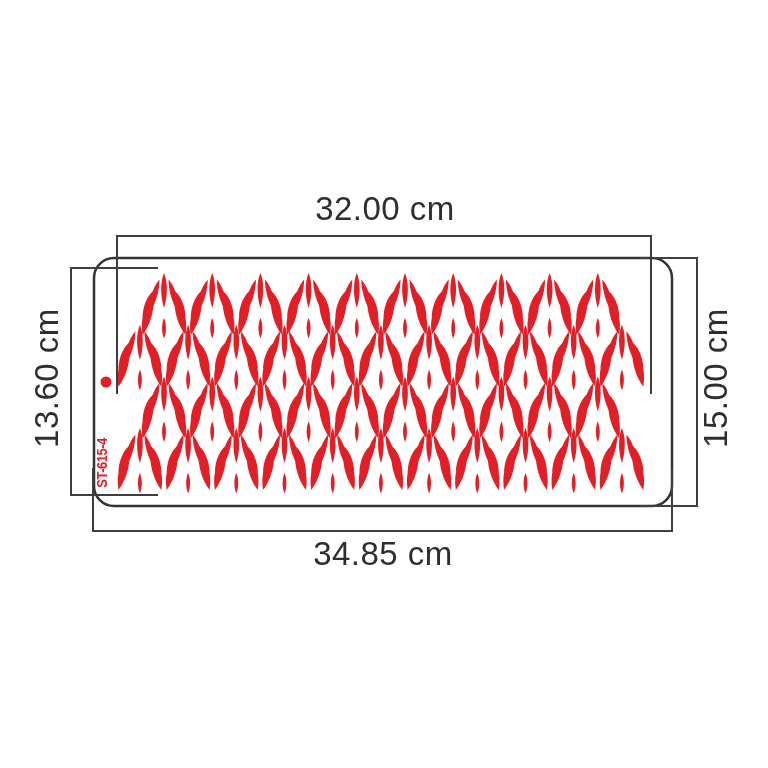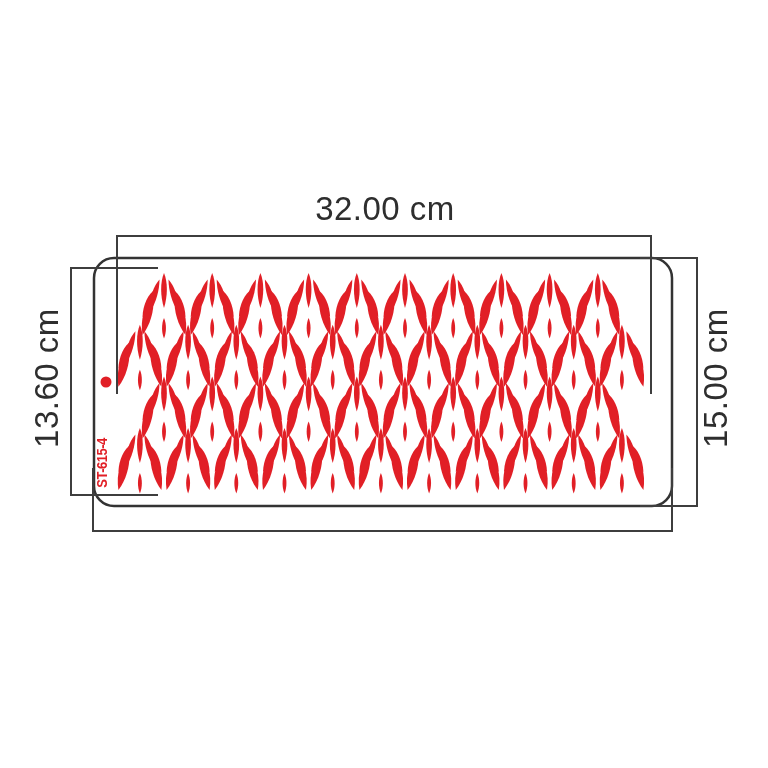--- a/index.html
+++ b/index.html
@@ -105,19 +105,20 @@
     <g id="dim-lines" fill="none" stroke="#3e3e3e" stroke-width="2">
       <path d="M117,394 L117,236 L651,236 L651,394"></path>
       <path d="M158,268 L71,268 L71,495 L158,495"></path>
       <path d="M93,468 L93,531 L672,531 L672,468"></path>
       <path d="M640,258 L697,258 L697,506 L640,506"></path>
     </g>
   </svg>
 
   <div class="dim-label" style="left:285px;top:191px;width:200px;">32.00 cm</div>
 
+  <div class="dim-label" style="left:283px;top:536px;width:200px;">34.85 cm</div>
 
   <div class="dim-label vert" style="left:-33px;top:360px;width:160px;">13.60 cm</div>
 
   <div class="dim-label vert" style="left:636px;top:360px;width:160px;">15.00 cm</div>
 
   <div class="code-label" id="code-label" style="left: 66px; top: 456px; width: 74px; height: 14px; color: rgb(225, 31, 38);">ST-615-4</div>
 </div>
 
 </body></html>

